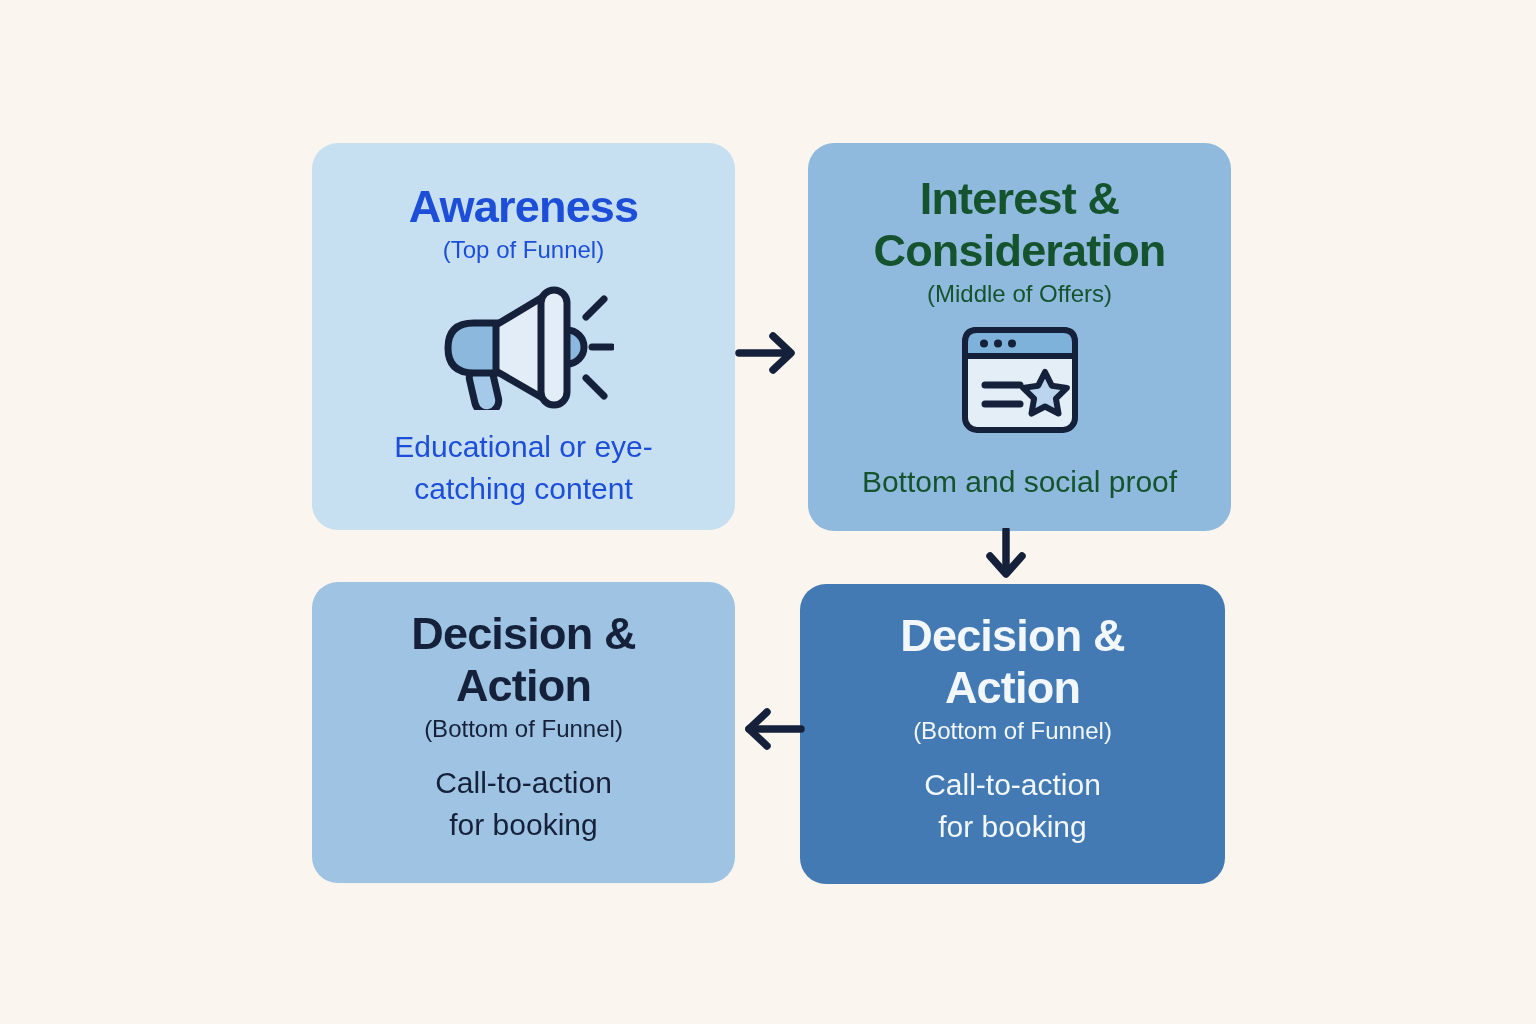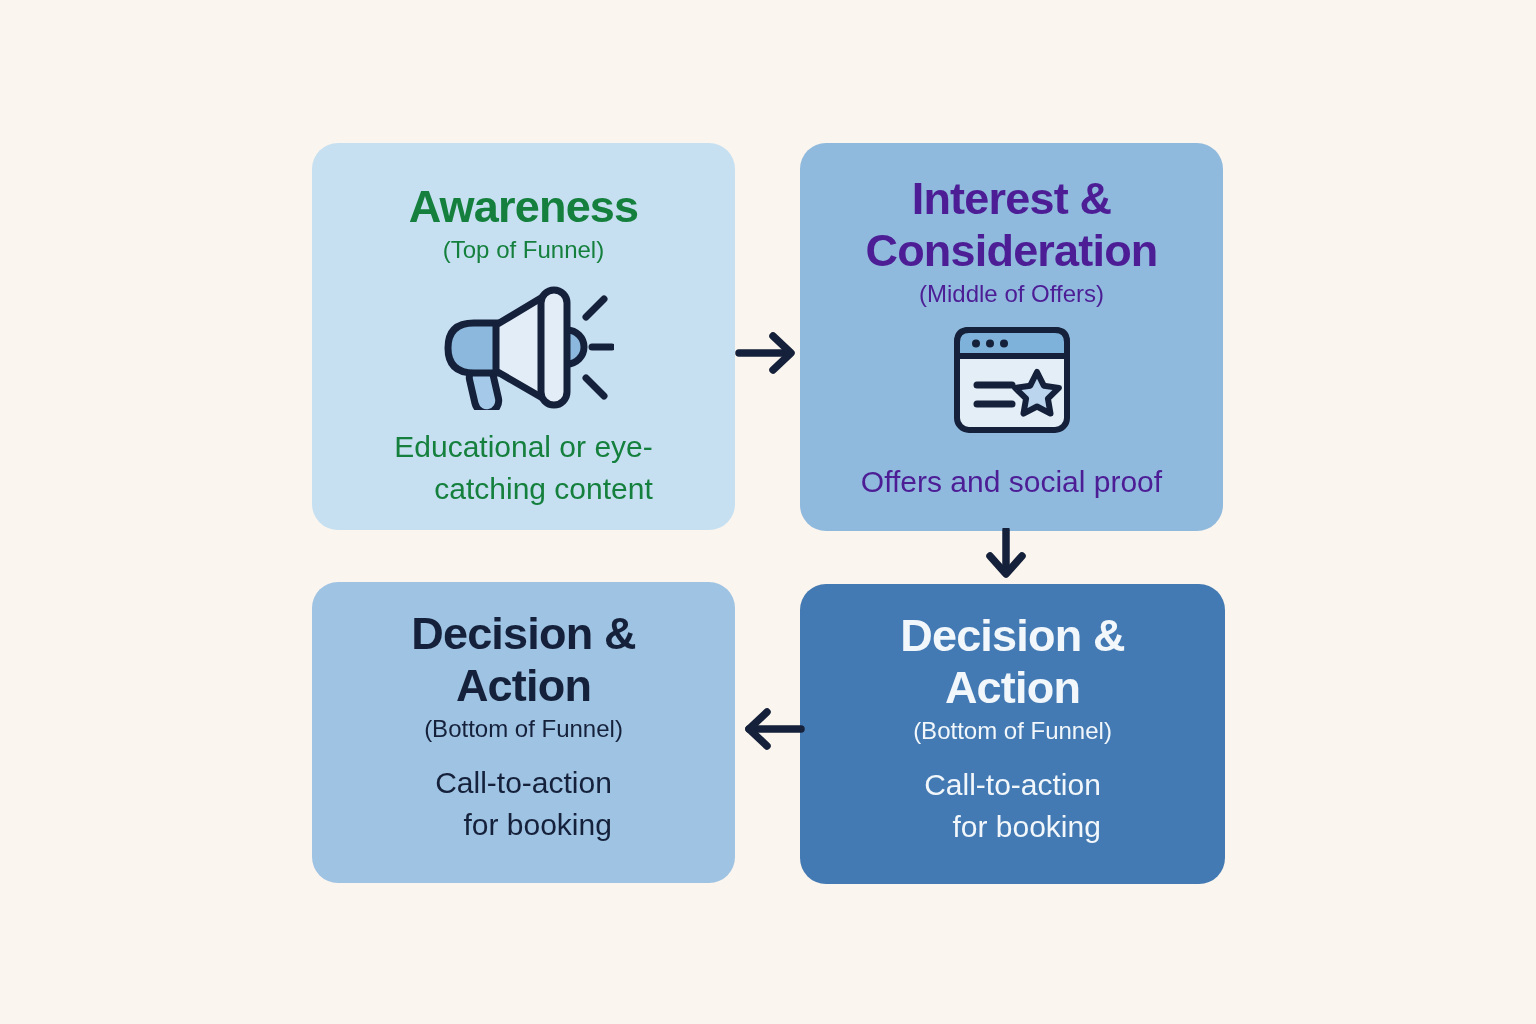--- a/index.html
+++ b/index.html
@@ -41,21 +41,20 @@
     font-weight: 400;
     line-height: 1.25;
     white-space: pre-line;
   }
   .stage-desc {
     margin: 0;
     font-size: 30px;
     font-weight: 400;
     line-height: 1.38;
     white-space: pre-line;
-    text-align: right;
   }
   
   .stage-awareness        { left: 312px; top: 143px; width: 423px; height: 387px; }
   .stage-awareness .stage-title    { margin-top: 38px; }
   .stage-awareness .stage-icon     { margin-top: 20px; }
   .stage-awareness .stage-desc     { margin-top: 16px; }
   
   .stage-interest         { left: 800px; top: 143px; width: 423px; height: 388px; }
   .stage-interest .stage-title     { margin-top: 30px; }
   .stage-interest .stage-icon      { margin-top: 16px; }
@@ -73,58 +72,58 @@
   .arrow { position: absolute; }
   .arrow-right-between-top  { left: 733px; top: 329px; }
   .arrow-down-between-right { left: 982px; top: 528px; }
   .arrow-left-between-bottom{ left: 737px; top: 705px; }
 </style>
 </head>
 <body style="background: rgb(250, 245, 238);">
 
 <div class="canvas">
 
-  <section class="stage stage-awareness" style="background: rgb(198, 224, 242); color: #15803d;">
+  <section class="stage stage-awareness" style="background: rgb(198, 224, 242); color: #1d4ed8;">
     <h2 class="stage-title">Awareness</h2>
     <div class="stage-subtitle">(Top of Funnel)</div>
     <svg class="stage-icon" width="180" height="125" viewBox="0 0 180 125" aria-hidden="true">
       <g stroke="#15213a" stroke-width="7" stroke-linecap="round" stroke-linejoin="round">
         <rect x="38" y="80" width="24" height="48" rx="12" fill="#a5c9e8" transform="rotate(-13 50 104)"></rect>
         <path d="M64,38 H40 Q14,38 14,63 Q14,88 40,88 H64 Z" fill="#8cb8dd"></path>
         <circle cx="133" cy="62" r="17" fill="#8cb8dd"></circle>
         <path d="M62,40 L112,10 L112,115 L62,86 Z" fill="#e3edf7"></path>
         <rect x="107" y="5" width="26" height="115" rx="13" fill="#e3edf7"></rect>
         <path d="M152,32 L170,14" fill="none"></path>
         <path d="M158,62 L178,62" fill="none"></path>
         <path d="M152,93 L170,111" fill="none"></path>
       </g>
     </svg>
     <p class="stage-desc">Educational or eye-
 catching content</p>
   </section>
 
-  <section class="stage stage-interest" style="background: rgb(144, 186, 221); color: #4c1d95;">
+  <section class="stage stage-interest" style="background: rgb(144, 186, 221); color: #14532d; margin-left: 8px;">
     <h2 class="stage-title">Interest &amp;
 Consideration</h2>
     <div class="stage-subtitle">(Middle of Offers)</div>
     <svg class="stage-icon" width="120" height="110" viewBox="0 0 120 110" aria-hidden="true">
       <g stroke="#15213a" stroke-width="6" stroke-linecap="round" stroke-linejoin="round">
         <rect x="5" y="5" width="110" height="100" rx="12" fill="#e3eef7"></rect>
         <path d="M5,31 V17 Q5,5 17,5 H103 Q115,5 115,17 V31 Z" fill="#7fb2da"></path>
         <path d="M25,60 H60" fill="none" stroke-width="7"></path>
         <path d="M25,79 H60" fill="none" stroke-width="7"></path>
         <polygon points="85,47 91.8,60.7 106.9,62.9 95.9,73.6 98.5,88.6 85,81.5 71.5,88.6 74.1,73.6 63.1,62.9 78.2,60.7" fill="#bad5ed"></polygon>
       </g>
       <g fill="#15213a" stroke="none">
         <circle cx="24" cy="18.5" r="4"></circle>
         <circle cx="38" cy="18.5" r="4"></circle>
         <circle cx="52" cy="18.5" r="4"></circle>
       </g>
     </svg>
-    <p class="stage-desc">Offers and social proof</p>
+    <p class="stage-desc">Bottom and social proof</p>
   </section>
 
   <section class="stage stage-decision-left" style="background: rgb(159, 195, 227); color: rgb(21, 33, 58);">
     <h2 class="stage-title">Decision &amp;
 Action</h2>
     <div class="stage-subtitle">(Bottom of Funnel)</div>
     <p class="stage-desc">Call-to-action
 for booking</p>
   </section>
 

